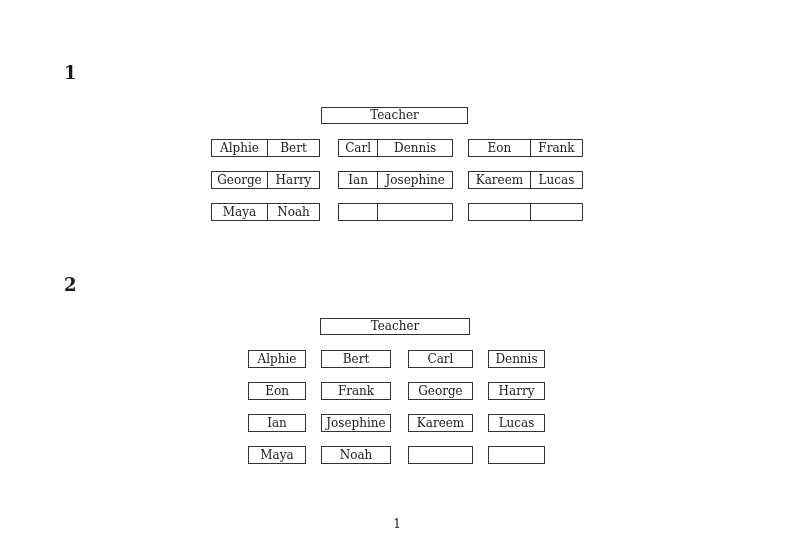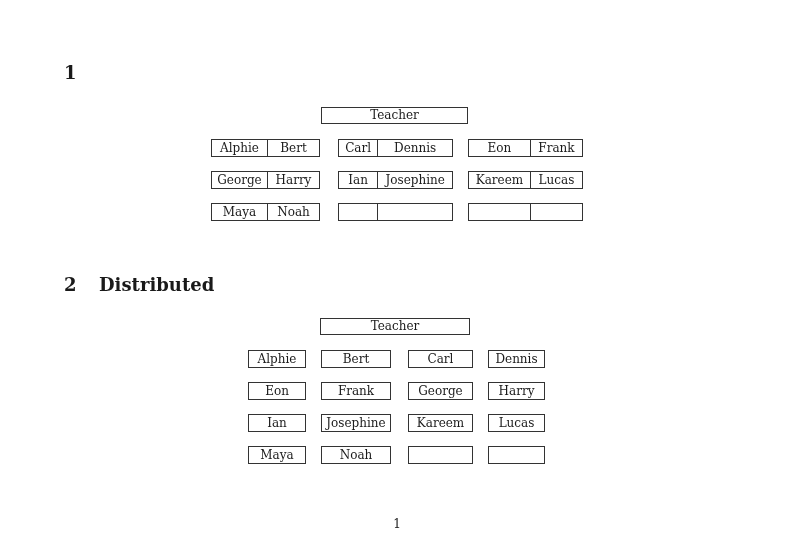--- a/index.html
+++ b/index.html
@@ -130,21 +130,20 @@
       </div>
       <div class="pair" style="left:257px; width:115px;">
         <span class="c first" style="width:54.8%;"></span>
         <span class="c" style="width:45.2%;"></span>
       </div>
     </div>
   </div>
 
   <div class="heading" style="top:274px;">
     <span class="hnum">2</span>
-    <span class="htitle">Distributed</span>
   </div>
 
   <div class="diagram" style="left:248px; top:318px; width:296px; height:147px;">
     <div class="tbox" style="left:72px; width:150px;">
       <span>Teacher</span>
     </div>
 
     <div class="drow" style="top:32px;">
       <div class="sbox" style="left:0; width:58px;">Alphie</div>
       <div class="sbox" style="left:73px; width:70px;">Bert</div>

